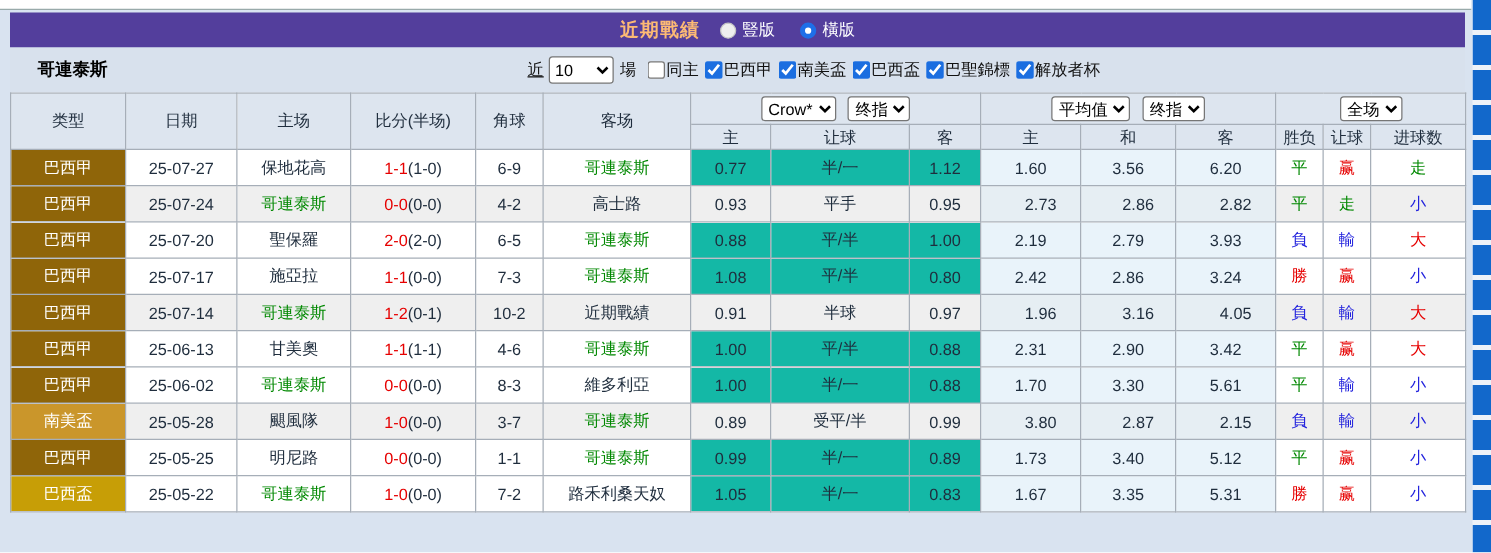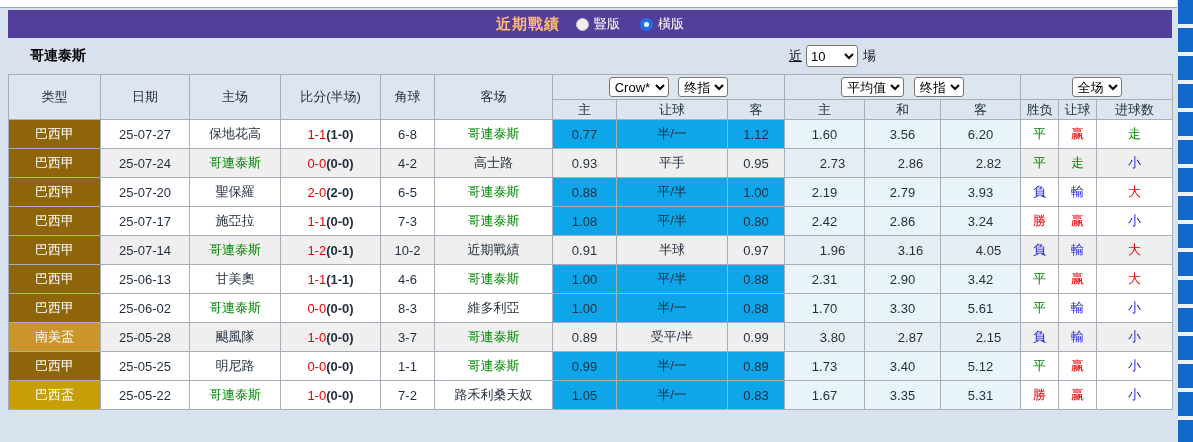--- a/index.html
+++ b/index.html
@@ -29,27 +29,27 @@
 
   
   table{border-collapse:collapse;table-layout:fixed;width:1164px;background:#fff;}
   th,td{border:1px solid #A6AEB8;text-align:center;font-size:13px;color:#1F2D3D;padding:0;overflow:hidden;white-space:nowrap;}
   thead th{background:#DDE5EF;font-weight:normal;color:#1F2D3D;}
   tr.hdr1{height:25px;}
   tr.hdr2{height:20px;}
   thead select{height:20px;margin:0 3px;padding:0 1px;}
   tbody tr{height:29px;}
   td.league{color:#fff;}
-  td.crow{background:#0ea5e9;}
+  td.crow{background:#14b8a6;}
   td.avg{background:#E9F3FA;}
   tr.shaded td{background:#EFEFEF;}
   tr.shaded td.avg{background:#E6EEF3;padding-left:16px;}
   .red{color:#E60000;}
   .focus{color:#008800;}
-  td.score span.half{color:#1F2D3D;font-weight:bold;}
+  td.score span.half{color:#1F2D3D;}
 
   
   .summary{height:26px;line-height:26px;background:#fff;border:1px solid #A6AEB8;border-top:none;text-align:center;font-size:13px;color:#000;}
   .summary .red{color:#E60000;}
 
   
   .right-strip{position:absolute;top:0;right:0;width:15px;height:442px;background:#EDF2F8;display:flex;flex-direction:column;gap:4px;overflow:hidden;}
   .strip-block{width:15px;height:24px;background:#1268CB;flex:0 0 auto;}
 </style>
 </head>
@@ -75,20 +75,39 @@
     </div>
 
     <div class="filter-bar">
       <span class="team-name">哥連泰斯</span>
       <div class="filter-controls">
         <span class="near-label">近</span>
         <select class="count-select">
           <option>10</option>
         </select>
         <span class="games-label">場</span>
+        <span id="cb-container"><label class="cb">
+              <input type="checkbox" style="">
+              <span>同主</span>
+            </label><label class="cb">
+              <input type="checkbox" checked="" style="">
+              <span>巴西甲</span>
+            </label><label class="cb">
+              <input type="checkbox" checked="" style="">
+              <span>南美盃</span>
+            </label><label class="cb">
+              <input type="checkbox" checked="" style="">
+              <span>巴西盃</span>
+            </label><label class="cb">
+              <input type="checkbox" checked="" style="">
+              <span>巴聖錦標</span>
+            </label><label class="cb">
+              <input type="checkbox" checked="" style="">
+              <span>解放者杯</span>
+            </label></span>
       </div>
     </div>
 
     <table>
       <colgroup id="cols">
           <col style="width: 92px;">
           <col style="width: 89px;">
           <col style="width: 91px;">
           <col style="width: 100px;">
           <col style="width: 54px;">
@@ -134,21 +153,21 @@
           <th>让球</th>
           <th>进球数</th>
         </tr>
       </thead>
       <tbody id="tbody">
           <tr>
             <td class="league" style="background: rgb(143, 101, 9);">巴西甲</td>
             <td>25-07-27</td>
             <td>保地花高</td>
             <td class="score"><span class="red">1-1</span><span class="half">(1-0)</span></td>
-            <td>6-8</td>
+            <td>6-9</td>
             <td class="focus">哥連泰斯</td>
             <td class="crow">0.77</td>
             <td class="crow">半/一</td>
             <td class="crow">1.12</td>
             <td class="avg">1.60</td>
             <td class="avg">3.56</td>
             <td class="avg">6.20</td>
             <td class="res" style="color: rgb(0, 136, 0);">平</td>
             <td class="res" style="color: rgb(230, 0, 0);">赢</td>
             <td class="res" style="color: rgb(0, 136, 0);">走</td>

